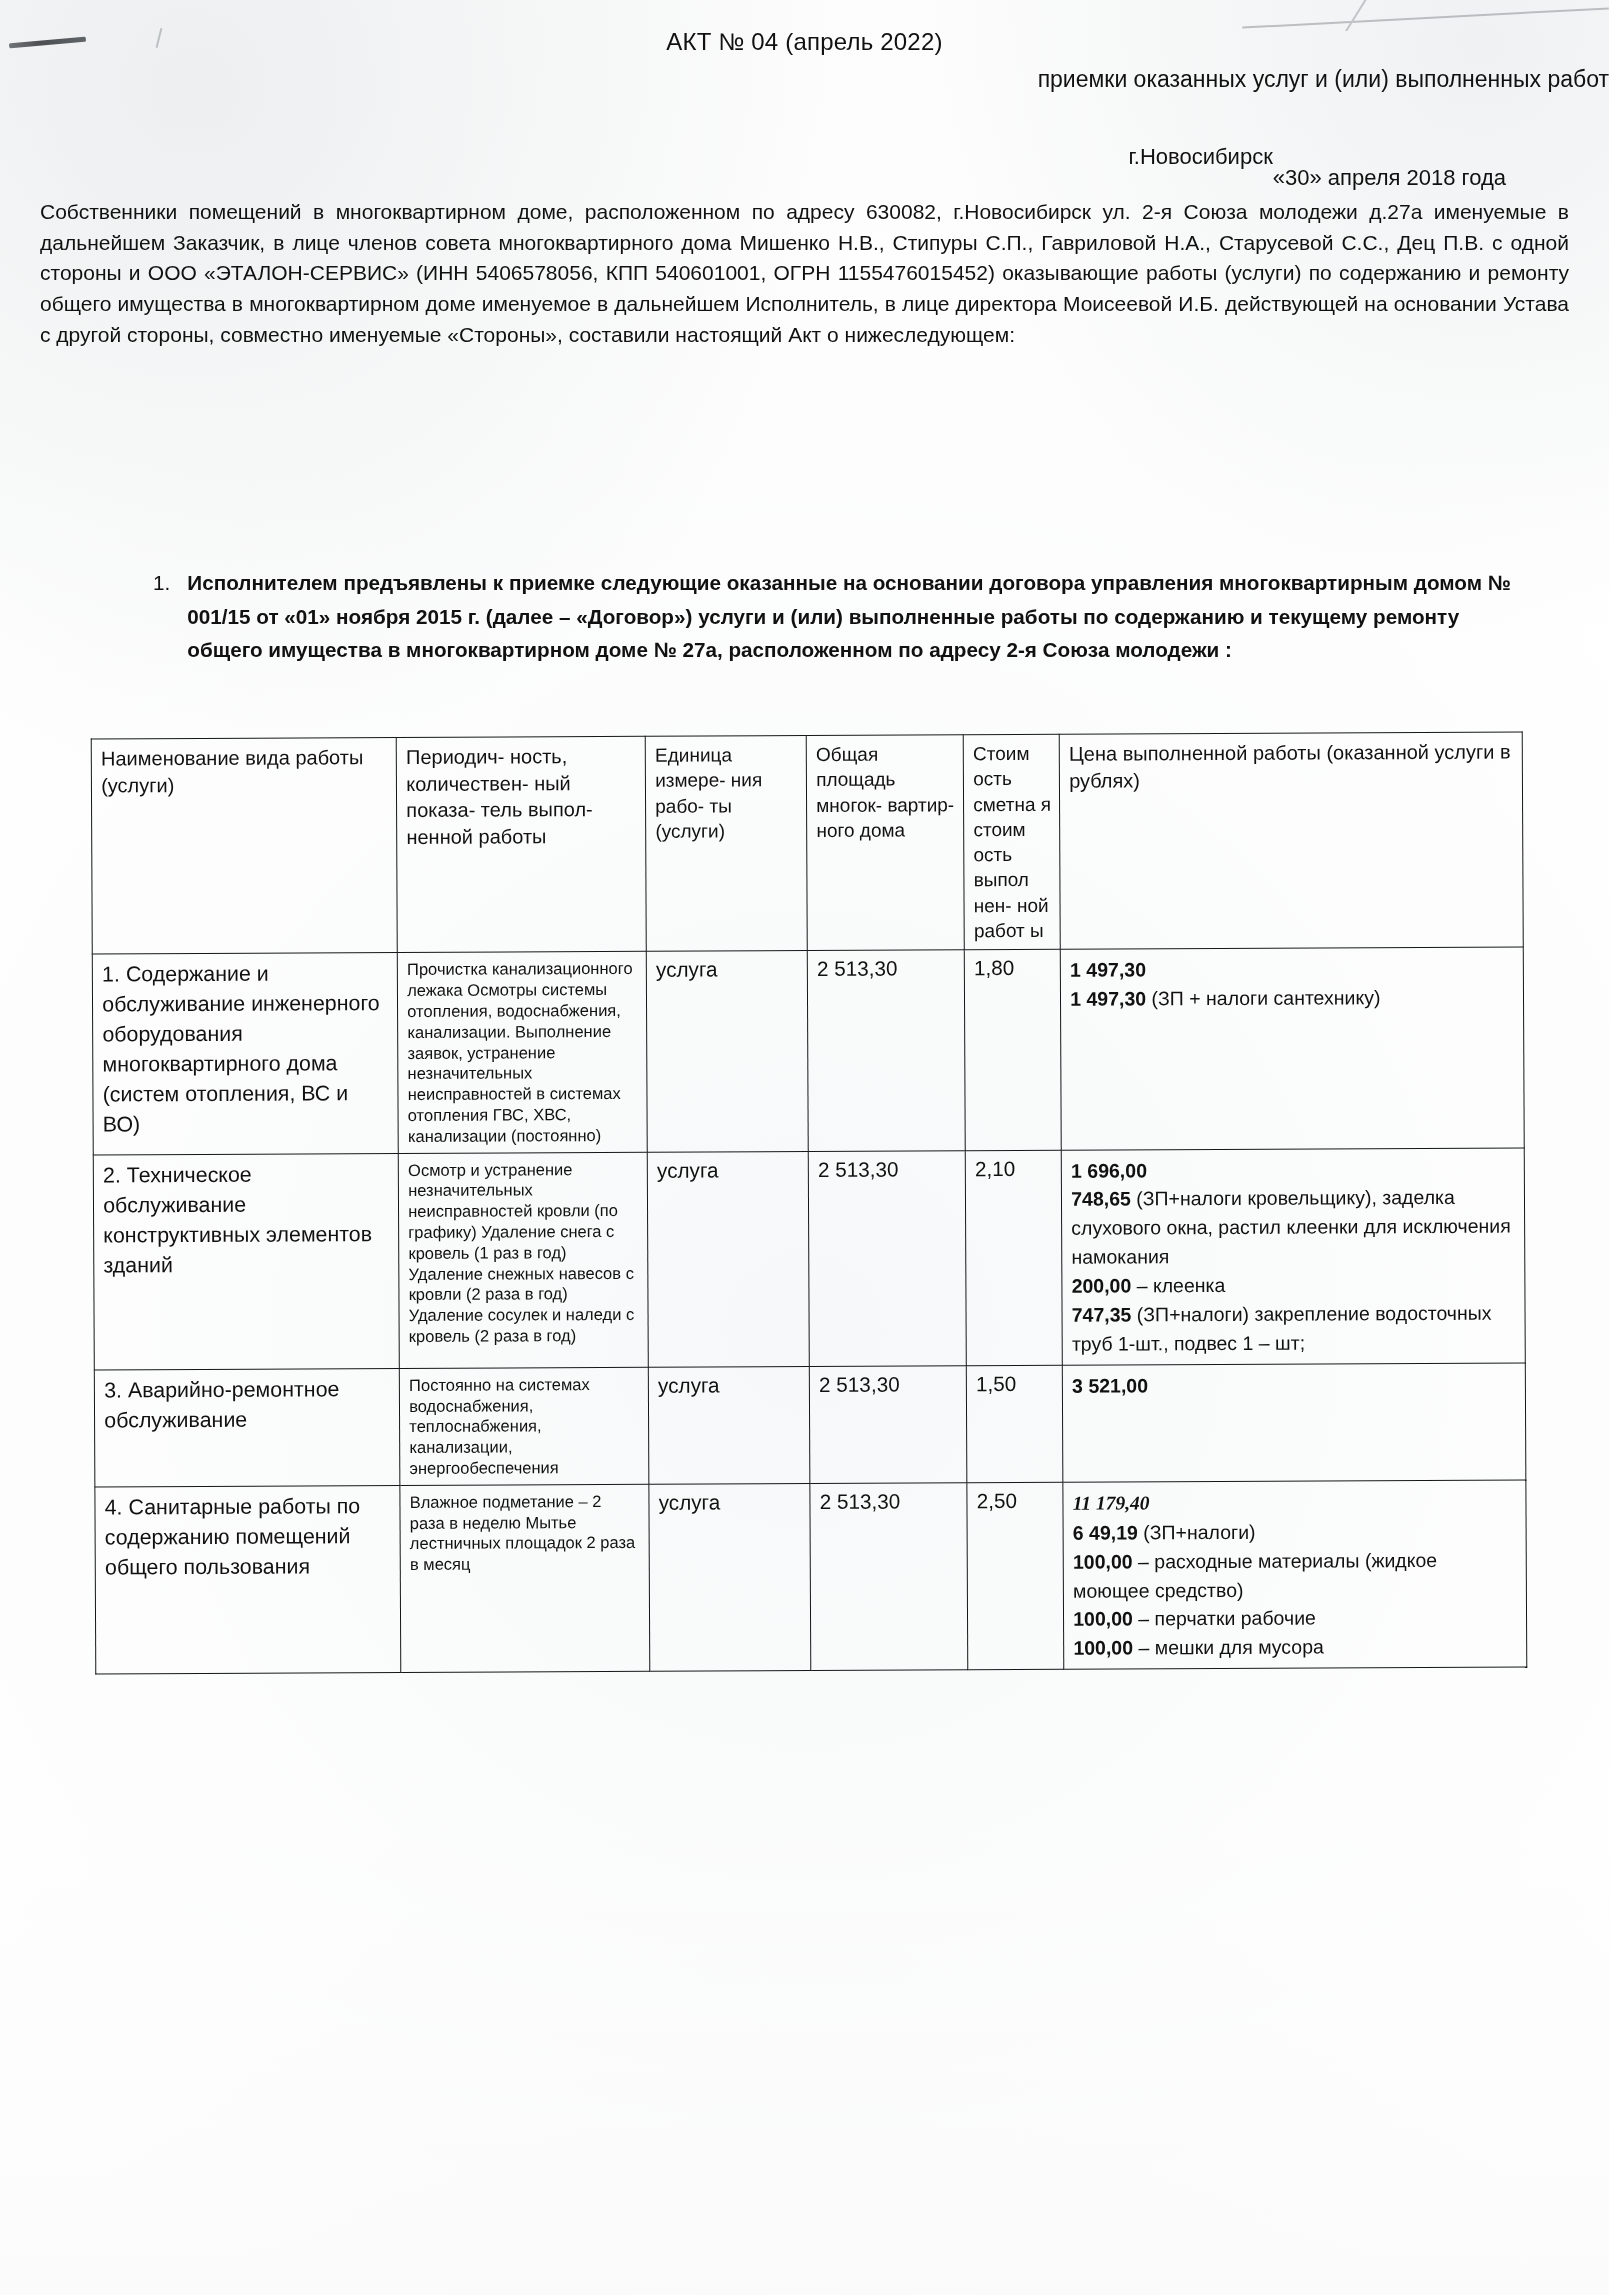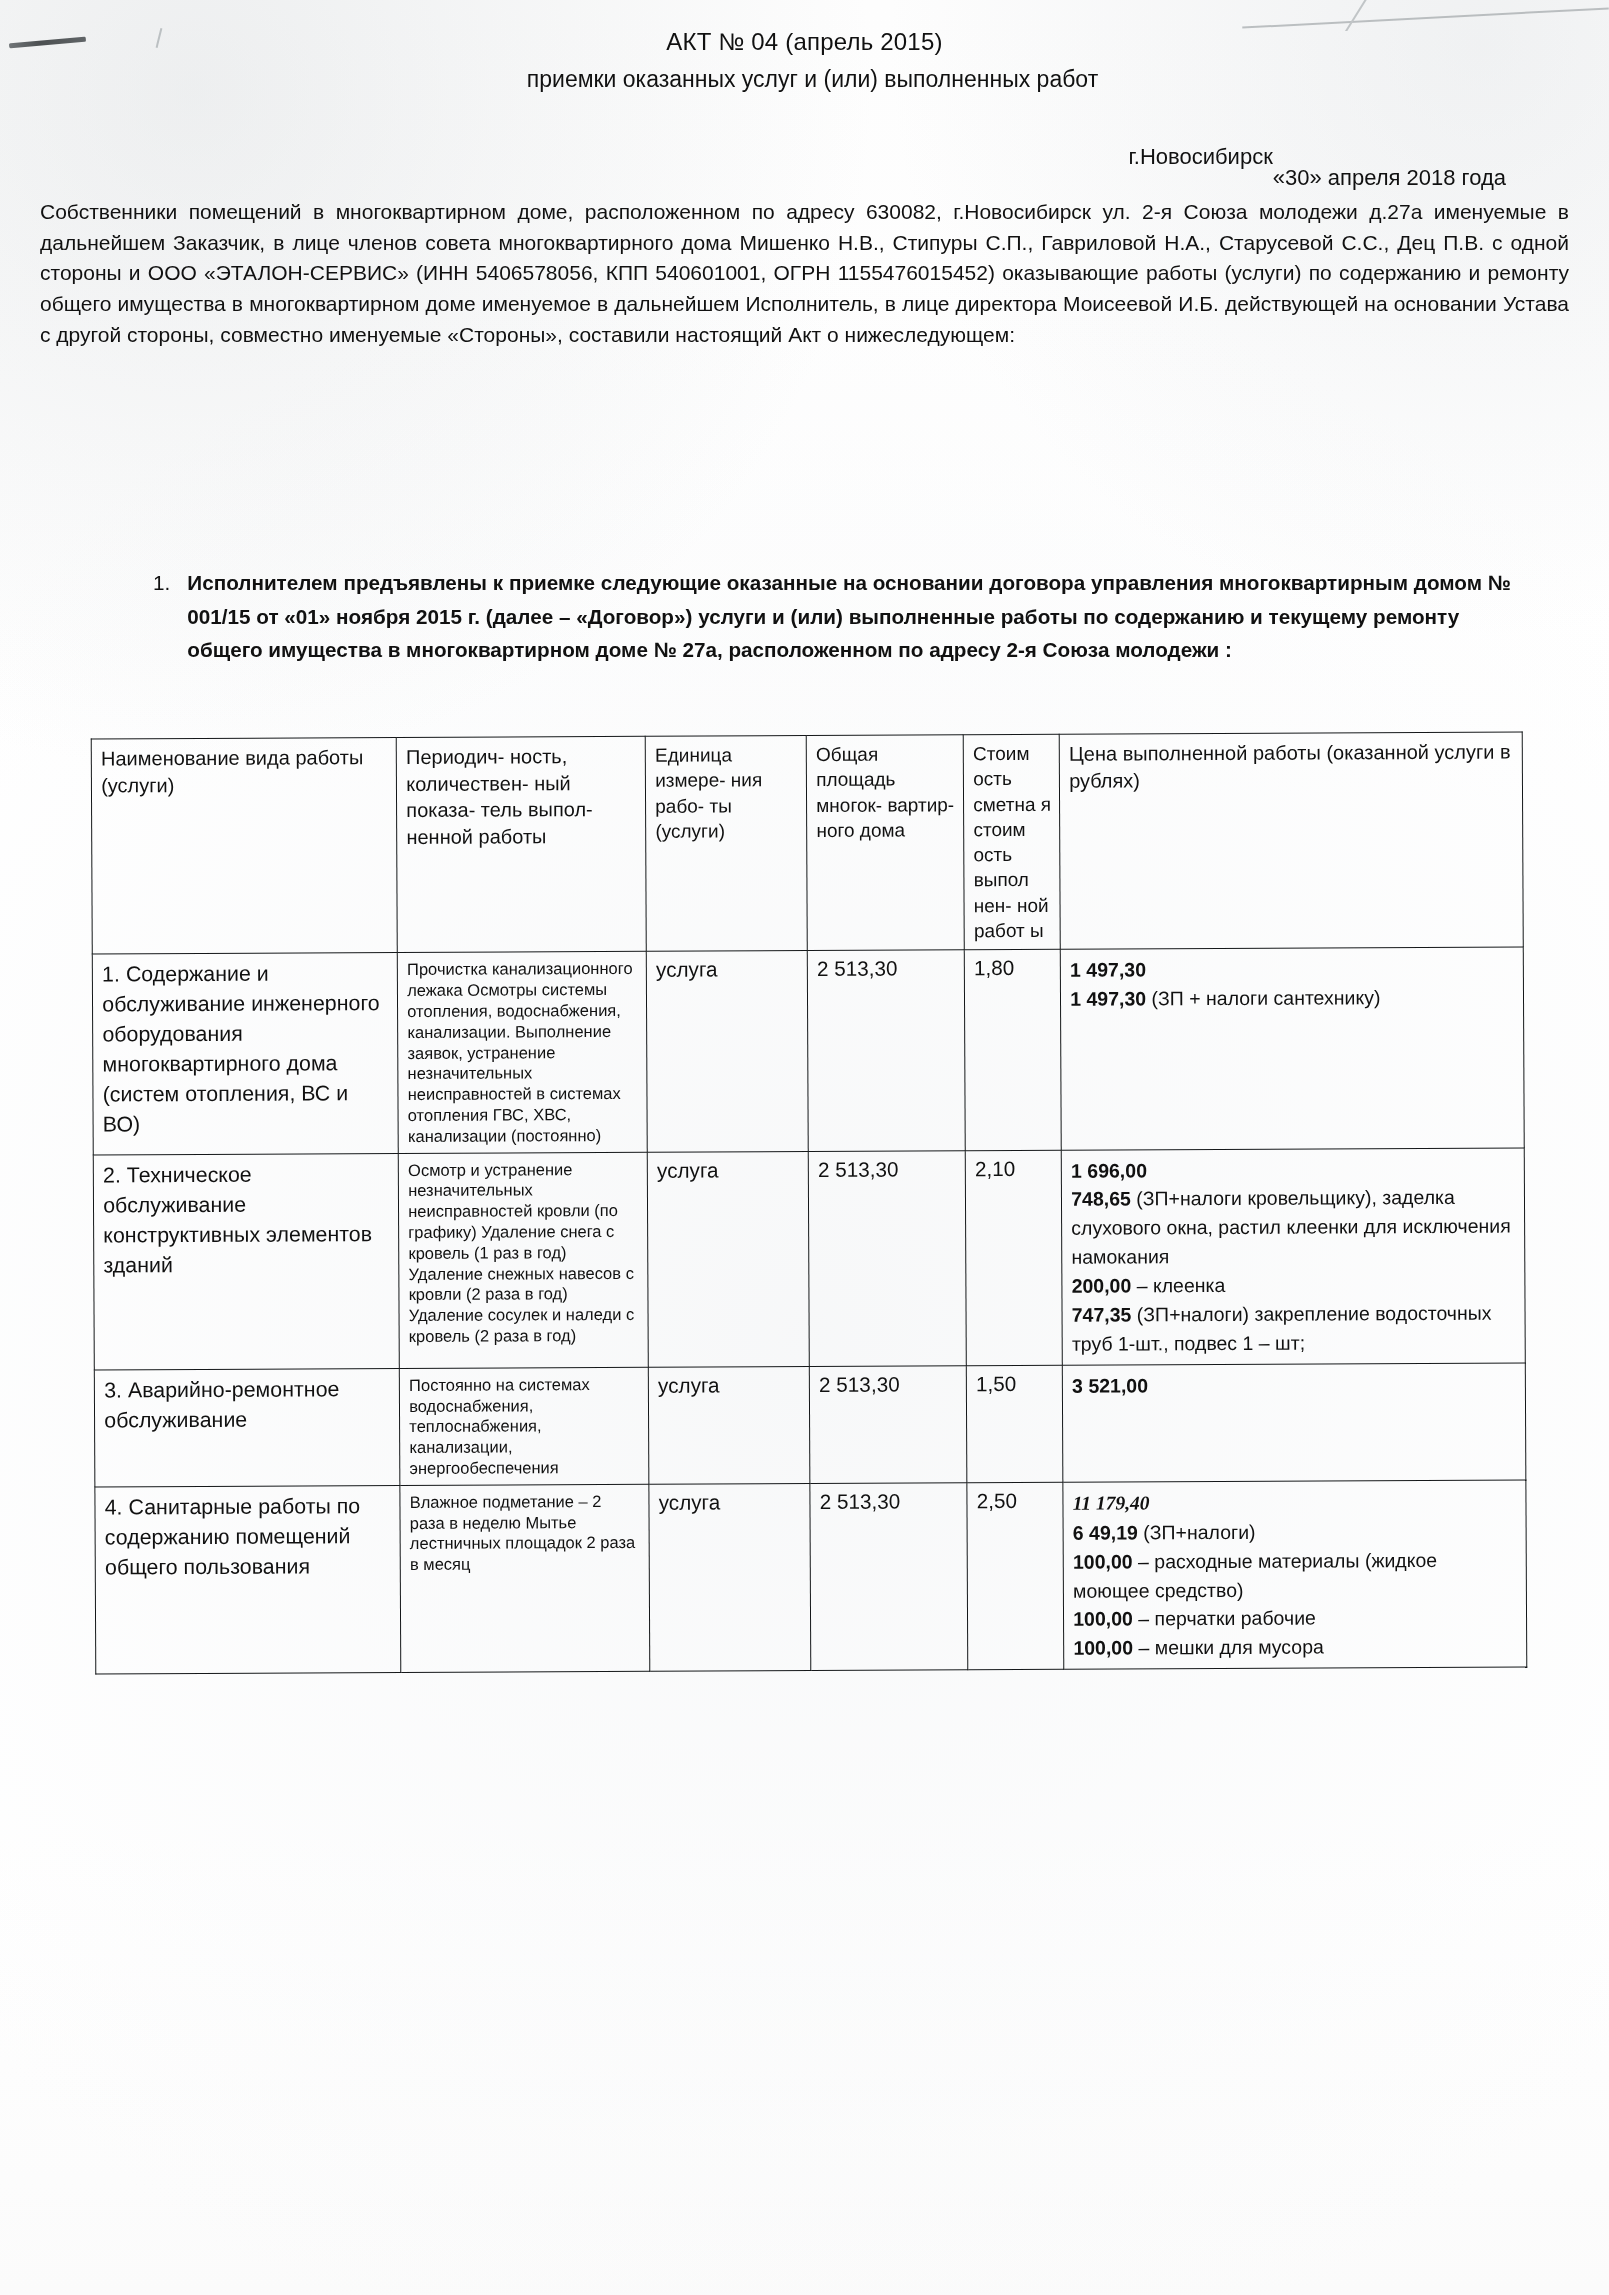--- a/index.html
+++ b/index.html
@@ -85,21 +85,21 @@
   .doc-title {
     position: absolute;
     top: 27.5px; left: 0; right: 0;
     text-align: center;
     font-size: 24px;
     letter-spacing: 0.2px;
   }
   .doc-sub1 {
     position: absolute;
     top: 66px; left: 0; right: 0;
-    text-align: center;
+    text-align: right;
     font-size: 23px;
     margin-left: 16px;
   }
   .doc-sub2 {
     position: absolute;
     top: 106px; left: 0; right: 0;
     text-align: center;
     font-size: 23px;
   }
 
@@ -212,21 +212,21 @@
 <body>
 
 <div class="page"></div>
 
 <div class="artifact-bar"></div>
 <div class="artifact-scratch"></div>
 <div class="artifact-topline"></div>
 
 <div class="content">
 
-  <div class="doc-title">АКТ № 04 (апрель 2015)</div>
+  <div class="doc-title">АКТ № 04 (апрель 2022)</div>
   <div class="doc-sub1">приемки оказанных услуг и (или) выполненных работ</div>
 
   <div class="place-date">
     <span class="city">г.Новосибирск</span>
     <span class="date">«30» апреля  2018 года</span>
   </div>
 
   <div class="preamble">Собственники помещений в многоквартирном доме, расположенном по адресу 630082, г.Новосибирск ул. 2-я Союза молодежи д.27а именуемые в дальнейшем Заказчик, в лице членов совета многоквартирного дома Мишенко Н.В., Стипуры С.П., Гавриловой Н.А., Старусевой С.С., Дец П.В. с одной стороны и ООО «ЭТАЛОН-СЕРВИС» (ИНН 5406578056, КПП 540601001, ОГРН 1155476015452) оказывающие работы (услуги) по содержанию и ремонту общего имущества в многоквартирном доме именуемое в дальнейшем Исполнитель, в лице директора Моисеевой И.Б. действующей на основании Устава с другой стороны, совместно именуемые «Стороны», составили настоящий Акт о нижеследующем:</div>
 
   <div class="clause">

